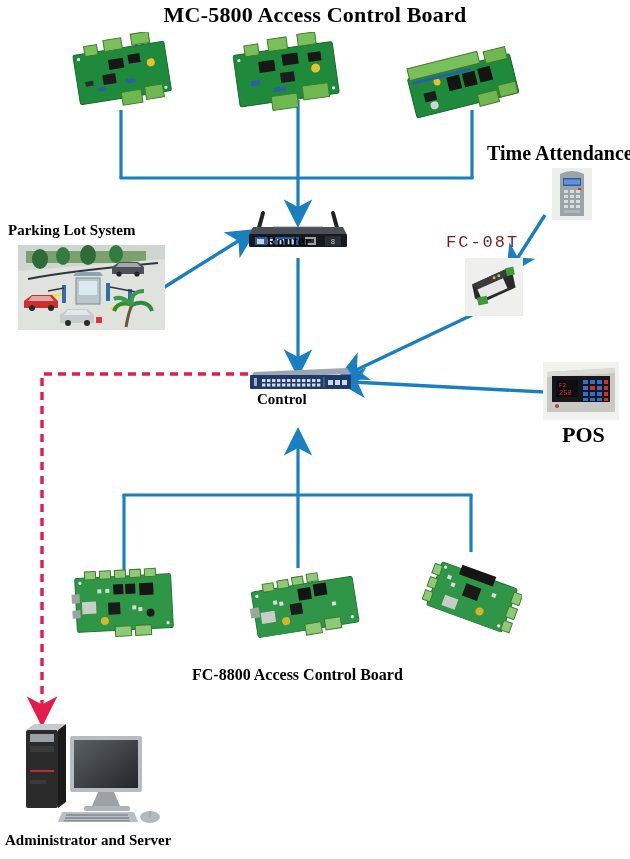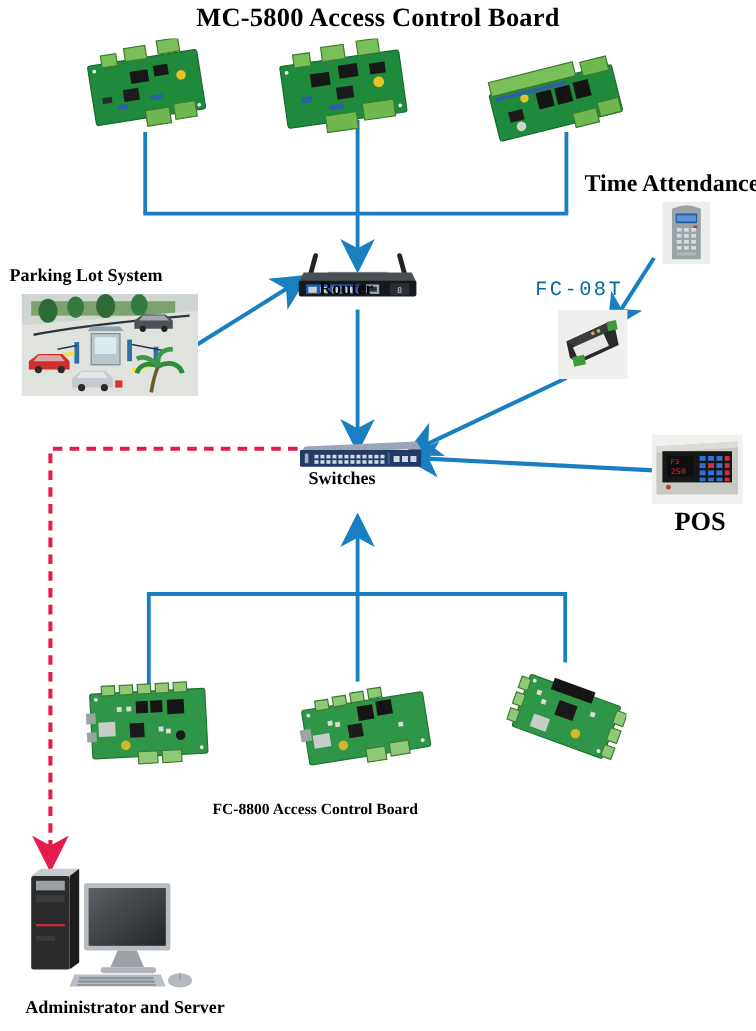--- a/index.html
+++ b/index.html
@@ -14,21 +14,21 @@
     position:absolute;left:0;top:2px;width:630px;text-align:center;
     font-family:"Liberation Serif", serif;font-weight:bold;font-size:22px;
     color:#000;letter-spacing:0.2px;
   }
   .lbl{
     position:absolute;font-family:"Liberation Serif", serif;font-weight:bold;
     color:#000;white-space:nowrap;
   }
   .lbl-mono{
     position:absolute;font-family:"Liberation Mono", monospace;font-weight:normal;
-    color:#0369a1;white-space:nowrap;letter-spacing:2px;
+    color:#7f1d1d;white-space:nowrap;letter-spacing:2px;
   }
   .devimg{position:absolute;}
 </style>
 </head>
 <body>
 
 <div id="stage">
 
   <div class="title">MC-5800 Access Control Board</div>
 
@@ -283,21 +283,21 @@
       <rect x="54" y="21.5" width="3.4" height="3"></rect>
         <rect x="59" y="21.5" width="3.4" height="3"></rect>
       <rect x="64" y="21.5" width="3.4" height="3"></rect>
         <rect x="69" y="21.5" width="3.4" height="3"></rect>
       <rect x="80" y="18" width="5" height="5"></rect>
         <rect x="87" y="18" width="5" height="5"></rect>
       <rect x="94" y="18" width="5" height="5"></rect>
     </g>
     <rect x="75" y="15" width="2" height="10" fill="#44597f"></rect>
   </svg>
-  <div class="lbl" style="left:257px;top:391px;font-size:15px;">Switches</div>
+  <div class="lbl" style="left:257px;top:391px;font-size:15px;">Control</div>
 
   <svg class="devimg" style="left:543px;top:362px;" width="76" height="58" viewBox="0 0 76 58">
     <rect x="0" y="0" width="76" height="58" fill="#f1f1ef"></rect>
     <path d="M4,10 L72,6 L72,50 L4,50 Z" fill="#c9c9c4"></path>
     <path d="M4,10 L72,6 L72,11 L4,15 Z" fill="#dcdcd7"></path>
     <rect x="9" y="14" width="58" height="26" fill="#17171a"></rect>
     <rect x="13" y="18" width="22" height="17" fill="#0e0e10"></rect>
     <text x="16" y="25" font-family="Liberation Mono, monospace" font-size="6" fill="#e03030">F3</text>
     <text x="16" y="33" font-family="Liberation Mono, monospace" font-size="7" fill="#e03030">250</text>
     <g>
@@ -405,21 +405,21 @@
       <g fill="#d9dcd6">
         <rect x="20" y="28" width="4" height="4"></rect>
           <rect x="26" y="34" width="4" height="4"></rect>
         <rect x="68" y="30" width="4" height="4"></rect>
       </g>
       <circle cx="15" cy="22" r="1.6" fill="#eee"></circle>
       <circle cx="85" cy="59" r="1.6" fill="#eee"></circle>
     </g>
   </svg>
 
-  <div class="lbl" style="left:177px;top:666px;font-size:13px;">FC-8800 Access Control Board</div>
+  <div class="lbl" style="left:192px;top:666px;font-size:16px;">FC-8800 Access Control Board</div>
 
   <svg class="devimg" style="left:14px;top:722px;" width="160" height="110" viewBox="0 0 160 110">
 
     <rect x="12" y="8" width="32" height="78" rx="2" fill="#2b2b2b"></rect>
     <path d="M12,8 L20,2 L52,2 L44,8 Z" fill="#c6cbcf"></path>
     <path d="M44,8 L52,2 L52,80 L44,86 Z" fill="#1c1c1c"></path>
     <rect x="16" y="12" width="24" height="8" fill="#9aa0a5"></rect>
     <rect x="16" y="24" width="24" height="6" fill="#3a3a3a"></rect>
     <rect x="16" y="48" width="24" height="2" fill="#b4303a"></rect>
     <rect x="16" y="58" width="16" height="4" fill="#3a3a3a"></rect>
@@ -437,15 +437,15 @@
     <path d="M48,90 L120,90 L124,100 L44,100 Z" fill="#b9bfc4"></path>
     <g fill="#8e959b">
       <rect x="52" y="92" width="62" height="2"></rect>
       <rect x="51" y="95" width="64" height="2"></rect>
       <rect x="50" y="98" width="66" height="1.5"></rect>
     </g>
 
     <ellipse cx="136" cy="95" rx="10" ry="6" fill="#b3b9be"></ellipse>
     <path d="M136,89 L136,95" stroke="#8e959b" stroke-width="1"></path>
   </svg>
-  <div class="lbl" style="left:21px;top:832px;font-size:15px;">Administrator and Server</div>
+  <div class="lbl" style="left:5px;top:832px;font-size:15px;">Administrator and Server</div>
 
 </div>
 
 </body></html>

